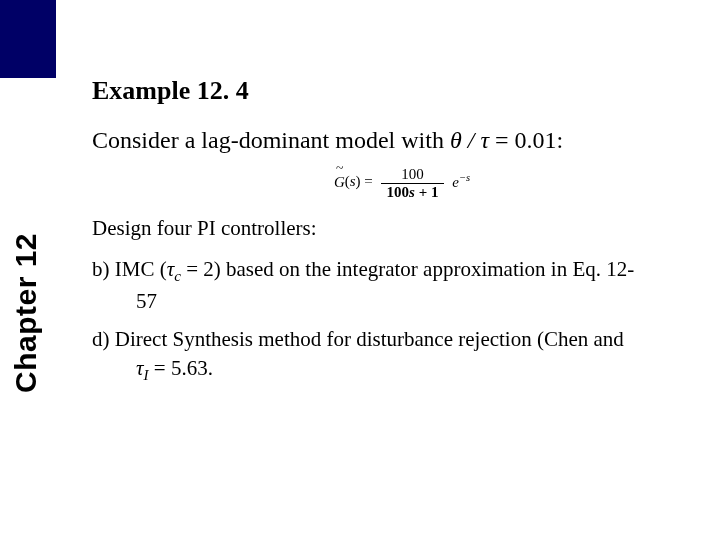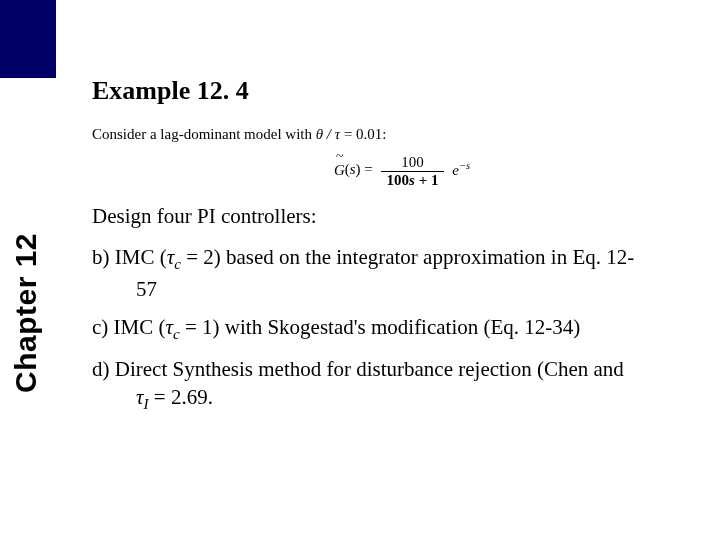--- a/index.html
+++ b/index.html
@@ -42,21 +42,21 @@
     left: 92px;
     top: 76px;
     width: 620px;
   }
   .title {
     font-size: 26px;
     font-weight: bold;
     margin-bottom: 18px;
   }
   .para {
-    font-size: 15px;
+    font-size: 24px;
     line-height: 1.35;
     margin-bottom: 10px;
   }
   .eq-center {
     text-align: center;
     margin: 10px 0 16px 0;
   }
   .eq-img {
     display: inline-block;
     font-size: 15px;
@@ -166,26 +166,21 @@
   <div class="design">Design four PI controllers:</div>
 
 
   <div class="item">
     <span>b) IMC</span>
     <span class="paren"> (</span><span class="math">τ</span><span class="sub">c</span><span class="rm"> = 2</span><span class="paren">) </span>
     <span>based on the integrator approximation in Eq. 12-</span>
     <span class="cont">57</span>
   </div>
 
-  <div class="item">
-    <span>c) IMC</span>
-    <span class="paren"> (</span><span class="math">τ</span><span class="sub">c</span><span class="rm"> = 1</span><span class="paren">) </span>
-    <span>with Skogestad's modification (Eq. 12-34)</span>
-  </div>
 
   <div class="item">
     <span>d) Direct Synthesis method for disturbance rejection (Chen and</span>
     <span class="cont">
-      <span class="math">τ</span><span class="sub">I</span><span> = 2.69.</span>
+      <span class="math">τ</span><span class="sub">I</span><span> = 5.63.</span>
     </span>
   </div>
 
 </div>
 
 </body></html>

